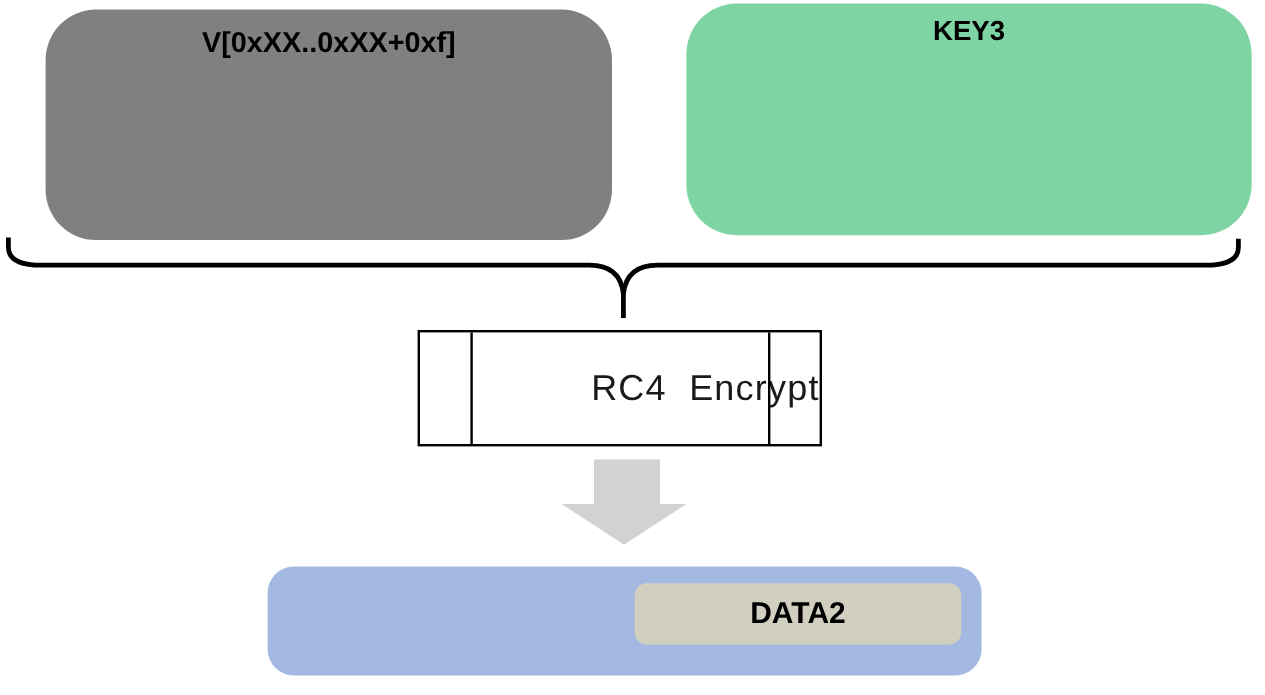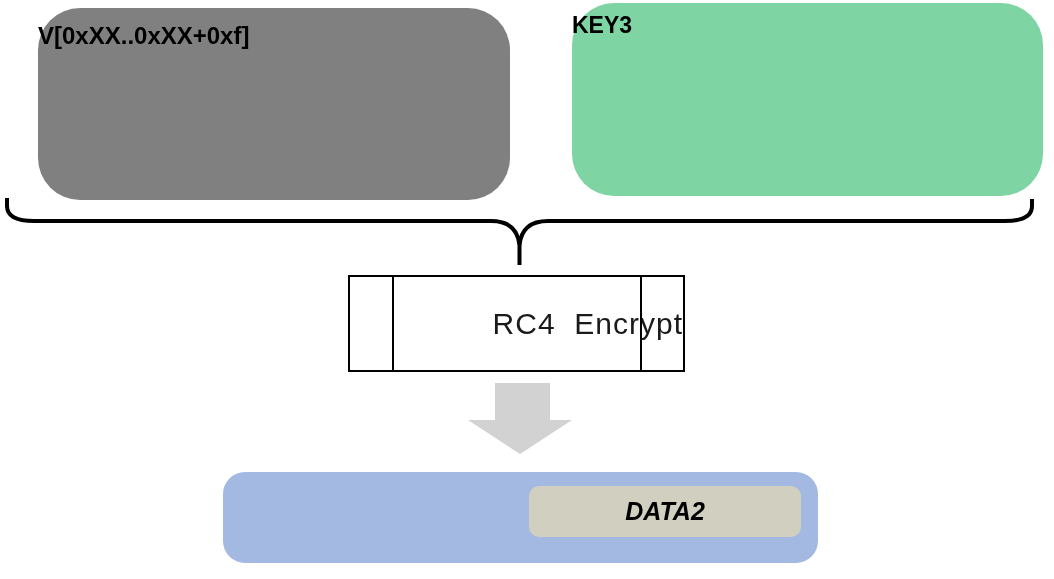--- a/index.html
+++ b/index.html
@@ -27,20 +27,21 @@
     height: 192px;
   }
   .input-box.green {
     left: 562px;
     top: 3px;
     width: 471px;
     height: 193px;
   }
   .input-label {
     width: 100%;
+    text-align: center;
     font-weight: bold;
     color: #000000;
   }
   .input-box.gray .input-label {
     padding-top: 14px;
     font-size: 24px;
   }
   .input-box.green .input-label {
     padding-top: 9px;
     font-size: 23px;
@@ -109,21 +110,20 @@
     font-size: 25px;
     color: #000000;
   }
   .output-segment.seg0 {
     left: 25px;
     width: 271px;
   }
   .output-segment.seg1 {
     left: 306px;
     width: 272px;
-    font-style: italic;
   }
 </style>
 </head>
 <body>
 
 <div class="canvas">
 
   <div class="input-box gray" style="background-color: rgb(128, 128, 128);">
     <div class="input-label">V[0xXX..0xXX+0xf]</div>
   </div>

